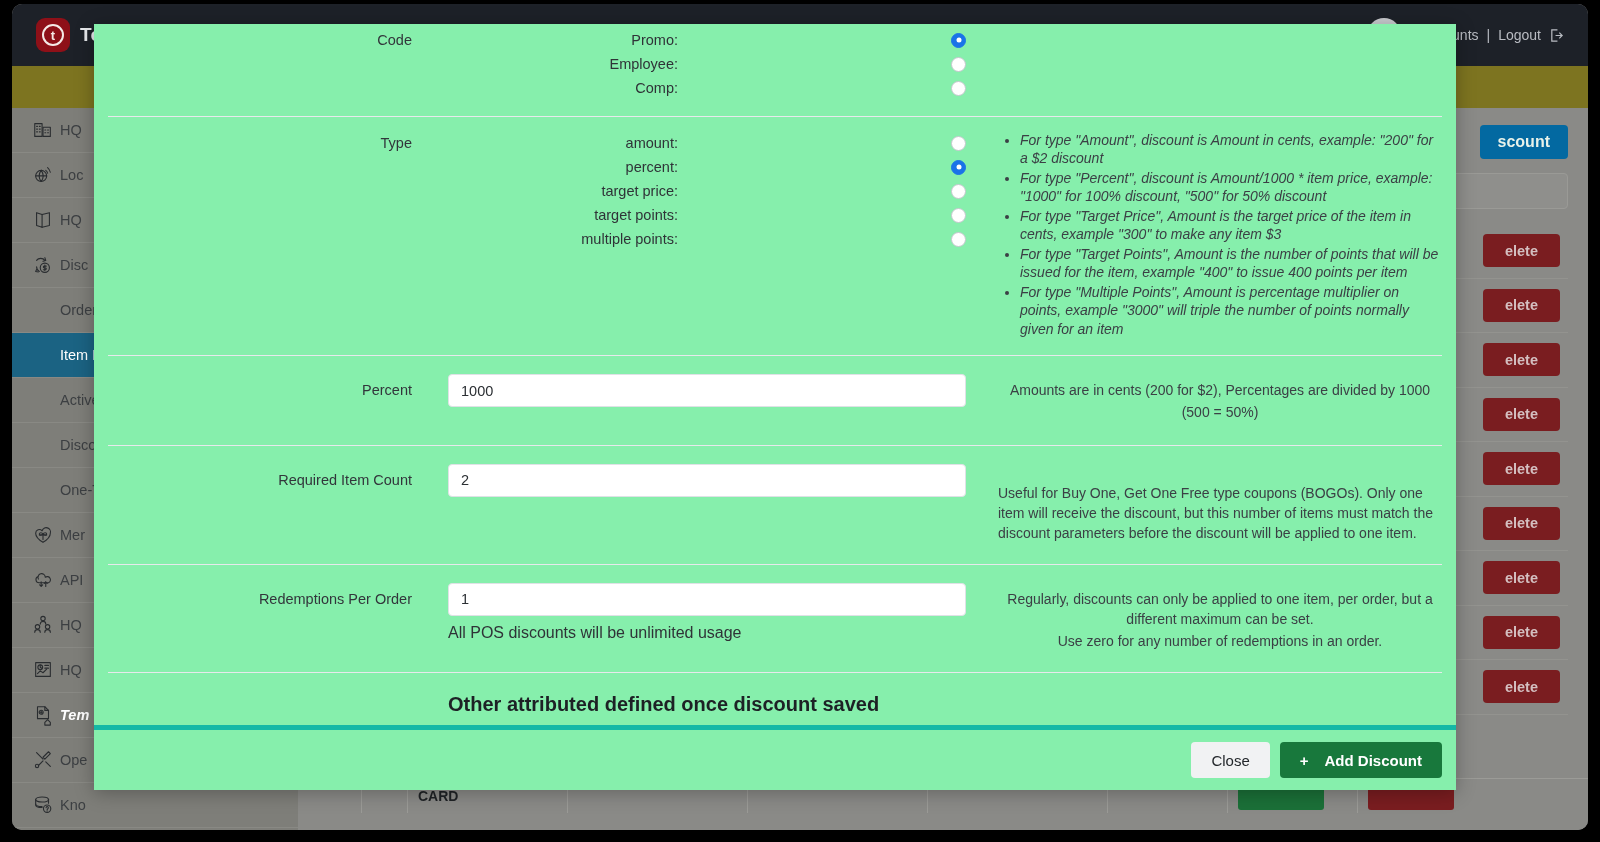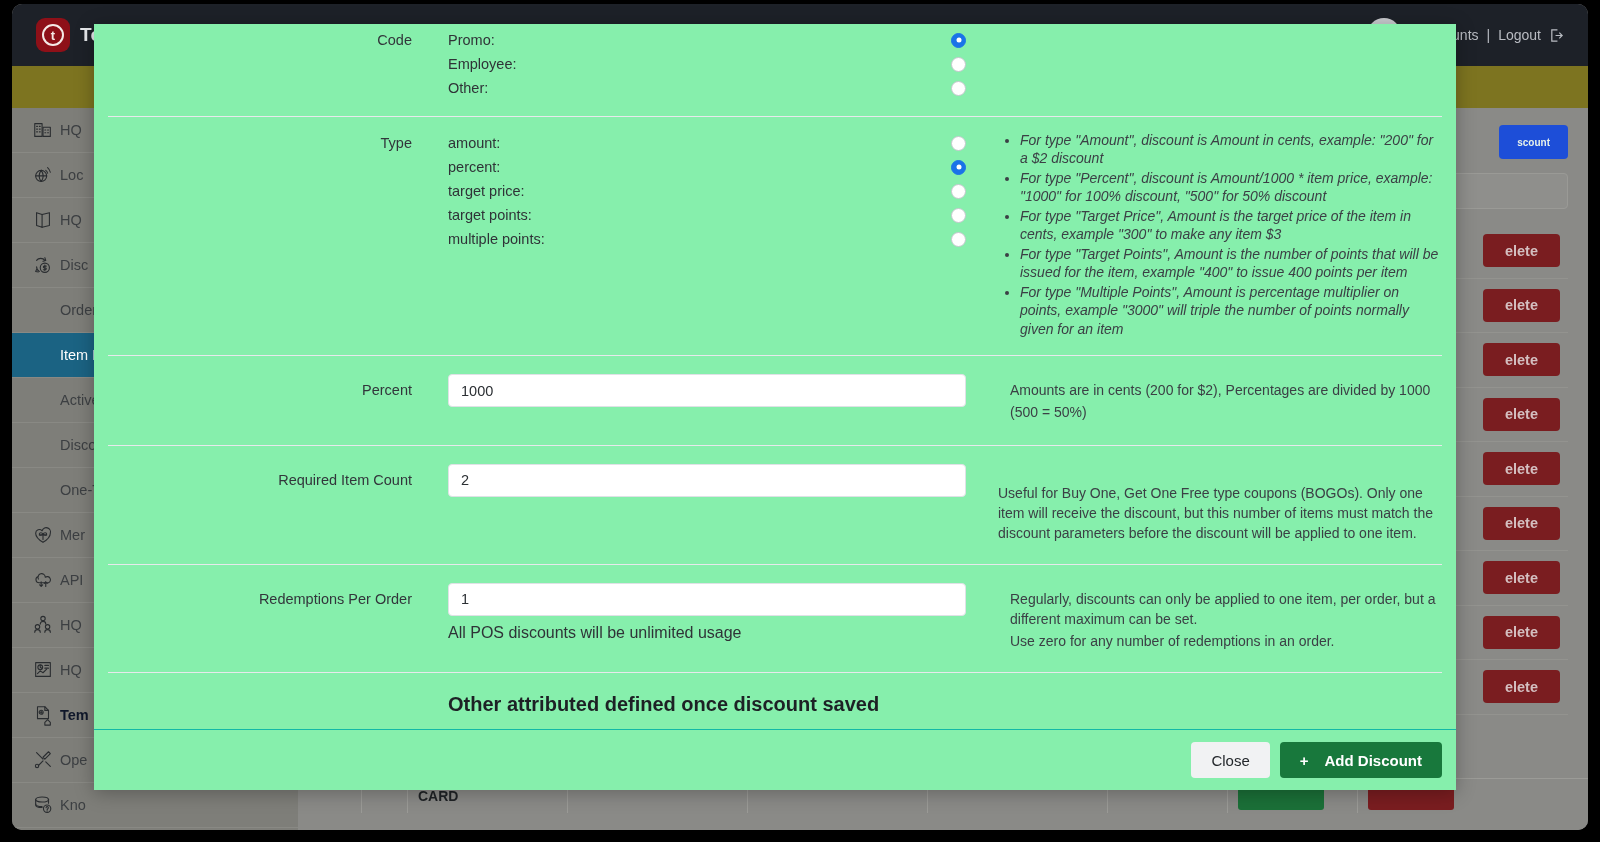--- a/index.html
+++ b/index.html
@@ -96,37 +96,37 @@
   }
   .side-item .ico {
     width: 34px; flex: 0 0 34px;
     display: flex; align-items: center; justify-content: center;
     color: #2a2d30;
   }
   .side-item.sub { padding-left: 28px; }
   .side-item.sub .lbl { padding-left: 20px; }
   .side-item.active { background: #1b6383; color: #ffffff; }
   .side-item.active .lbl { color: #ffffff; }
-  .side-item.bold .lbl { font-weight: bold; color: #0f172a; }
+  .side-item.bold .lbl { font-weight: bold; color: #ffffff; font-style: italic; }
 
   
   .content {
     position: absolute; left: 286px; top: 104px; right: 0; bottom: 0;
     background: #8a8a87;
     padding: 14px 20px;
   }
   .content-toolbar {
     display: flex; justify-content: flex-end; align-items: center;
     height: 40px;
   }
   .btn-green-bg {
-    background: #1d4ed8; color: #e8f2ea;
+    background: #0369a1; color: #e8f2ea;
     border: none; border-radius: 4px;
     height: 34px; padding: 0 18px;
-    font-size: 10px; font-weight: bold;
+    font-size: 16px; font-weight: bold;
     font-family: "Liberation Sans", sans-serif;
   }
   .search-row { height: 58px; display:flex; justify-content:flex-end; align-items:center; }
   .search-box {
     width: 230px; height: 36px;
     border: 1px solid #9a9a96; border-radius: 4px;
     background: #8f8f8c;
   }
   .bg-table { margin-top: 4px; }
   .bg-row {
@@ -201,20 +201,21 @@
     font-size: 14px;
     color: #3b4045;
     line-height: 1.45;
   }
 
   
   .radio-line {
     display: flex; align-items: center;
     height: 24px;
     margin-bottom: 0px;
+    text-align: right;
   }
   .radio-line .rl-text {
     font-size: 14.5px; color: #2f3337;
     flex: 1 1 auto;
   }
   .rdo {
     width: 15px; height: 15px; border-radius: 50%;
     border: 1px solid #c3c7cc; background: #fff;
     flex: 0 0 15px;
     margin-right: 2px;
@@ -234,21 +235,21 @@
   .fhelp ul {
     margin: 0; padding-left: 22px;
   }
   .fhelp li {
     font-style: italic;
     margin-bottom: 1px;
     line-height: 1.32;
     font-size: 14px;
     color: #3b4045;
   }
-  .fhelp p { margin: 0 0 2px 12px; }
+  .fhelp p { margin: 0 0 2px 0; text-align: center; }
 
   .txtinput {
     width: 518px; height: 33px;
     border: 1px solid #dfe2e6; border-radius: 4px;
     background: #fff;
     padding: 0 12px;
     font-size: 14.5px; color: #2b2f33;
     font-family: "Liberation Sans", sans-serif;
     outline: none;
   }
@@ -256,21 +257,21 @@
     margin-top: 8px;
     font-size: 16px; color: #2f3337;
   }
   .boldnote {
     font-size: 20px; font-weight: bold; color: #1d2125;
     padding: 20px 0 6px 0;
   }
 
   .modal-footer {
     flex: 0 0 auto;
-    border-top: 1px solid #14b8a6;
+    border-top: 5px solid #14b8a6;
     padding: 12px 14px;
     display: flex; justify-content: flex-end; align-items: center;
     gap: 10px;
   }
   .btn-close {
     background: #f1f2f3; color: #23272b;
     border: none; border-radius: 4px;
     height: 36px; padding: 0 20px;
     font-size: 15px;
     font-family: "Liberation Sans", sans-serif;
@@ -526,21 +527,21 @@
                 <span class="rdo on"></span>
               </span>
             </div>
             <div class="radio-line">
               <span class="rl-text">Employee:</span>
               <span class="rdo-col">
                 <span class="rdo"></span>
               </span>
             </div>
             <div class="radio-line">
-              <span class="rl-text">Other:</span>
+              <span class="rl-text">Comp:</span>
               <span class="rdo-col">
                 <span class="rdo"></span>
               </span>
             </div>
           </div>
         <div class="fhelp"></div>
       </div>
 
       <div class="frow">
         <div class="flabel">Type</div>

